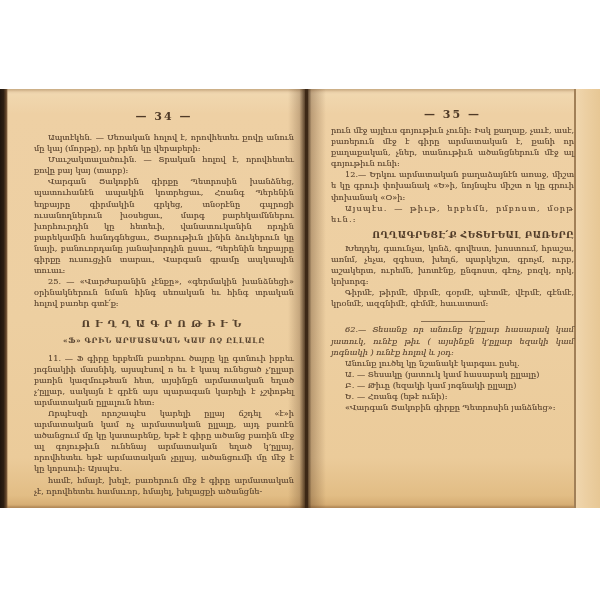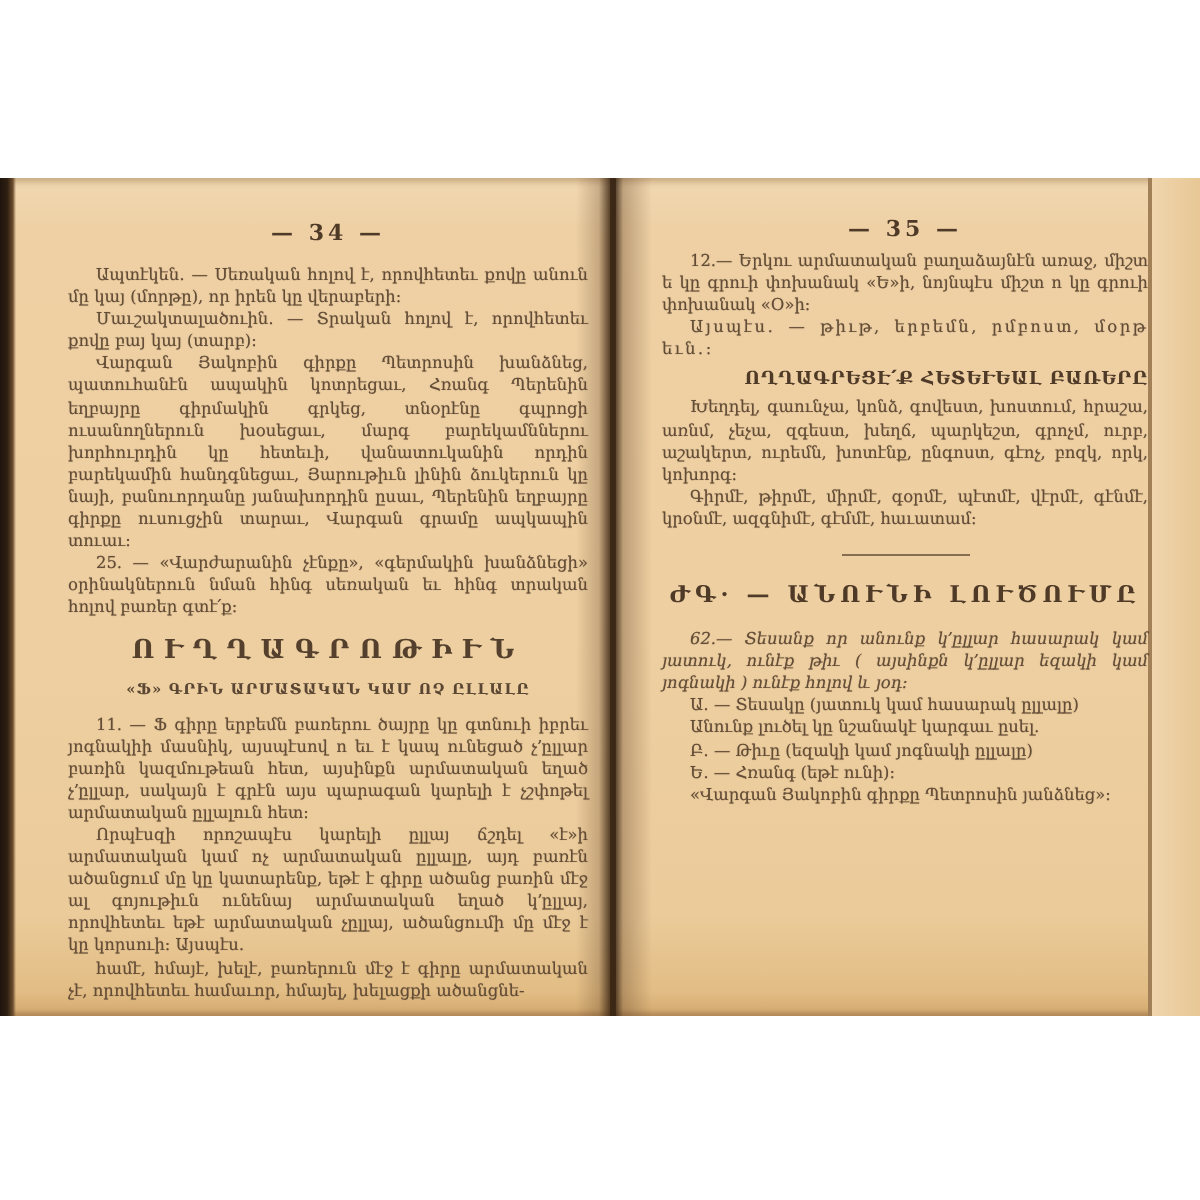--- a/index.html
+++ b/index.html
@@ -60,21 +60,21 @@
   .txt {
     font-size: 8.2px; line-height: 11.1px;
     text-align: justify;
     text-shadow: 0 0 .5px rgba(99,76,54,.55);
     margin: 0;
   }
   .ind  { text-indent: 14px; }
   .txt i { font-style: italic; }
   .h-big {
     text-align: center;
-    font-size: 13px; font-weight: bold; letter-spacing: 5px;
+    font-size: 10px; font-weight: bold; letter-spacing: 5px;
     color: #54402c;
     margin: 8px 0 7px 0;
     white-space: nowrap;
   }
   .h-sub {
     text-align: center;
     font-size: 7.4px; font-weight: bold; letter-spacing: .6px;
     color: #5a структ4632;
     color: #5a4632;
     margin: 0 0 8px 0;
@@ -115,30 +115,30 @@
     <p class="txt ind">25. — «Վարժարանին չէնքը», «գերմակին խանձնեցի» օրինակներուն նման հինգ սեռական եւ հինգ տրական հոլով բառեր գտէ՛ք։</p>
     <div class="h-big">ՈՒՂՂԱԳՐՈԹԻՒՆ</div>
     <div class="h-sub">«Ֆ» ԳՐԻՆ ԱՐՄԱՏԱԿԱՆ ԿԱՄ ՈՉ ԸԼԼԱԼԸ</div>
     <p class="txt ind">11. — Ֆ գիրը երբեմն բառերու ծայրը կը գտնուի իբրեւ յոգնակիի մասնիկ, այսպէսով ո եւ է կապ ունեցած չ՚ըլլար բառին կազմութեան հետ, այսինքն արմատական եղած չ՚ըլլար, սակայն է գրէն այս պարագան կարելի է չշփոթել արմատական ըլլալուն հետ։</p>
     <p class="txt ind">Որպէսզի որոշապէս կարելի ըլլայ ճշդել «է»ի արմատական կամ ոչ արմատական ըլլալը, այդ բառէն ածանցում մը կը կատարենք, եթէ է գիրը ածանց բառին մէջ ալ գոյութիւն ունենայ արմատական եղած կ՚ըլլայ, որովհետեւ եթէ արմատական չըլլայ, ածանցումի մը մէջ է կը կորսուի։ Այսպէս․</p>
     <p class="txt ind">համէ, հմայէ, խելէ, բառերուն մէջ է գիրը արմատական չէ, որովհետեւ համաւոր, հմայել, խելացքի ածանցնե-</p>
   </div>
 
   <div class="page page-right">
     <div class="page-num">— 35 —</div>
+    <p class="txt">րուն մէջ այլեւս գոյութիւն չունի։ Իսկ քաղաք, չաւէ, ասէ, բառերուն մէջ է գիրը արմատական է, քանի որ քաղաքական, չներ, տանութիւն ածանցներուն մէջ ալ գոյութիւն ունի։</p>
     <p class="txt ind">12.— Երկու արմատական բաղաձայնէն առաջ, միշտ ե կը գրուի փոխանակ «Ե»ի, նոյնպէս միշտ ո կը գրուի փոխանակ «Օ»ի։</p>
     <p class="txt ind sp">Այսպէս․ — թիւթ, երբեմն, րմբոստ, մօրթ եւն․։</p>
     <div class="h-mid">ՈՂՂԱԳՐԵՑԷ՛Ք ՀԵՏԵՒԵԱԼ ԲԱՌԵՐԸ</div>
     <p class="txt ind">Խեղդել, գաունչա, կոնձ, գովեստ, խոստում, հրաշա, առնմ, չեչա, զգեստ, խեղճ, պարկեշտ, գրոչմ, ուրբ, աշակերտ, ուրեմն, խոտէնք, ընգոստ, գէոչ, բոզկ, որկ, կոխորգ։</p>
     <p class="txt ind">Գիրմէ, թիրմէ, միրմէ, գօրմէ, պէտմէ, վէրմէ, գէնմէ, կրօնմէ, ազգնիմէ, գէմմէ, հաւատամ։</p>
     <hr class="sep">
-    <div class="h-section">ԺԳ· — ԱՆՈՒՆԻ ԼՈՒԾՈՒՄԸ</div>
     <p class="txt ind"><i>62.— Տեսանք որ անունք կ՚ըլլար հասարակ կամ յատուկ, ունէք թիւ ( այսինքն կ՚ըլլար եզակի կամ յոգնակի ) ունէք հոլով և յօդ։</i></p>
+    <p class="txt ind">Անունք լուծել կը նշանակէ կարգաւ ըսել․</p>
     <p class="txt list-item">Ա․ — Տեսակը (յատուկ կամ հասարակ ըլլալը)</p>
-    <p class="txt ind">Անունք լուծել կը նշանակէ կարգաւ ըսել․</p>
     <p class="txt list-item">Բ․ — Թիւը (եզակի կամ յոգնակի ըլլալը)</p>
     <p class="txt list-item">Ե․ — Հռանգ (եթէ ունի)։</p>
     <p class="txt example">«Վարգան Յակոբին գիրքը Պետրոսին յանձնեց»։</p>
   </div>
 
   <div class="gutter"></div>
   <div class="gutter-line"></div>
 </div>
 
 </body></html>

